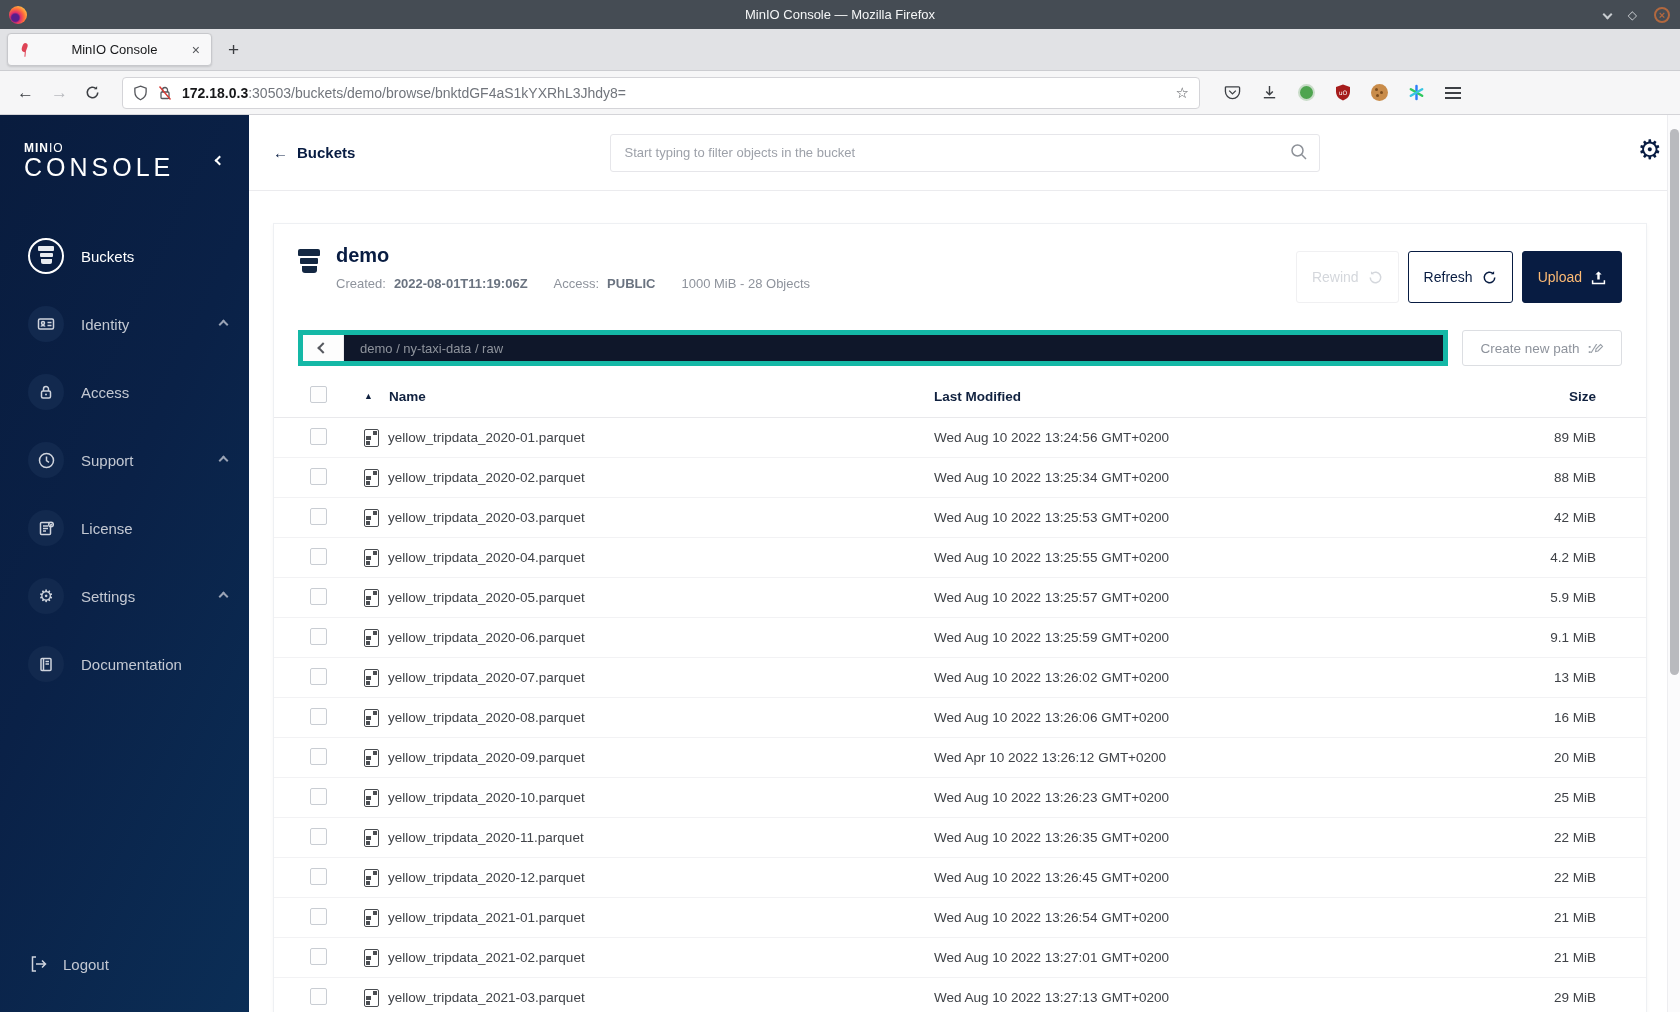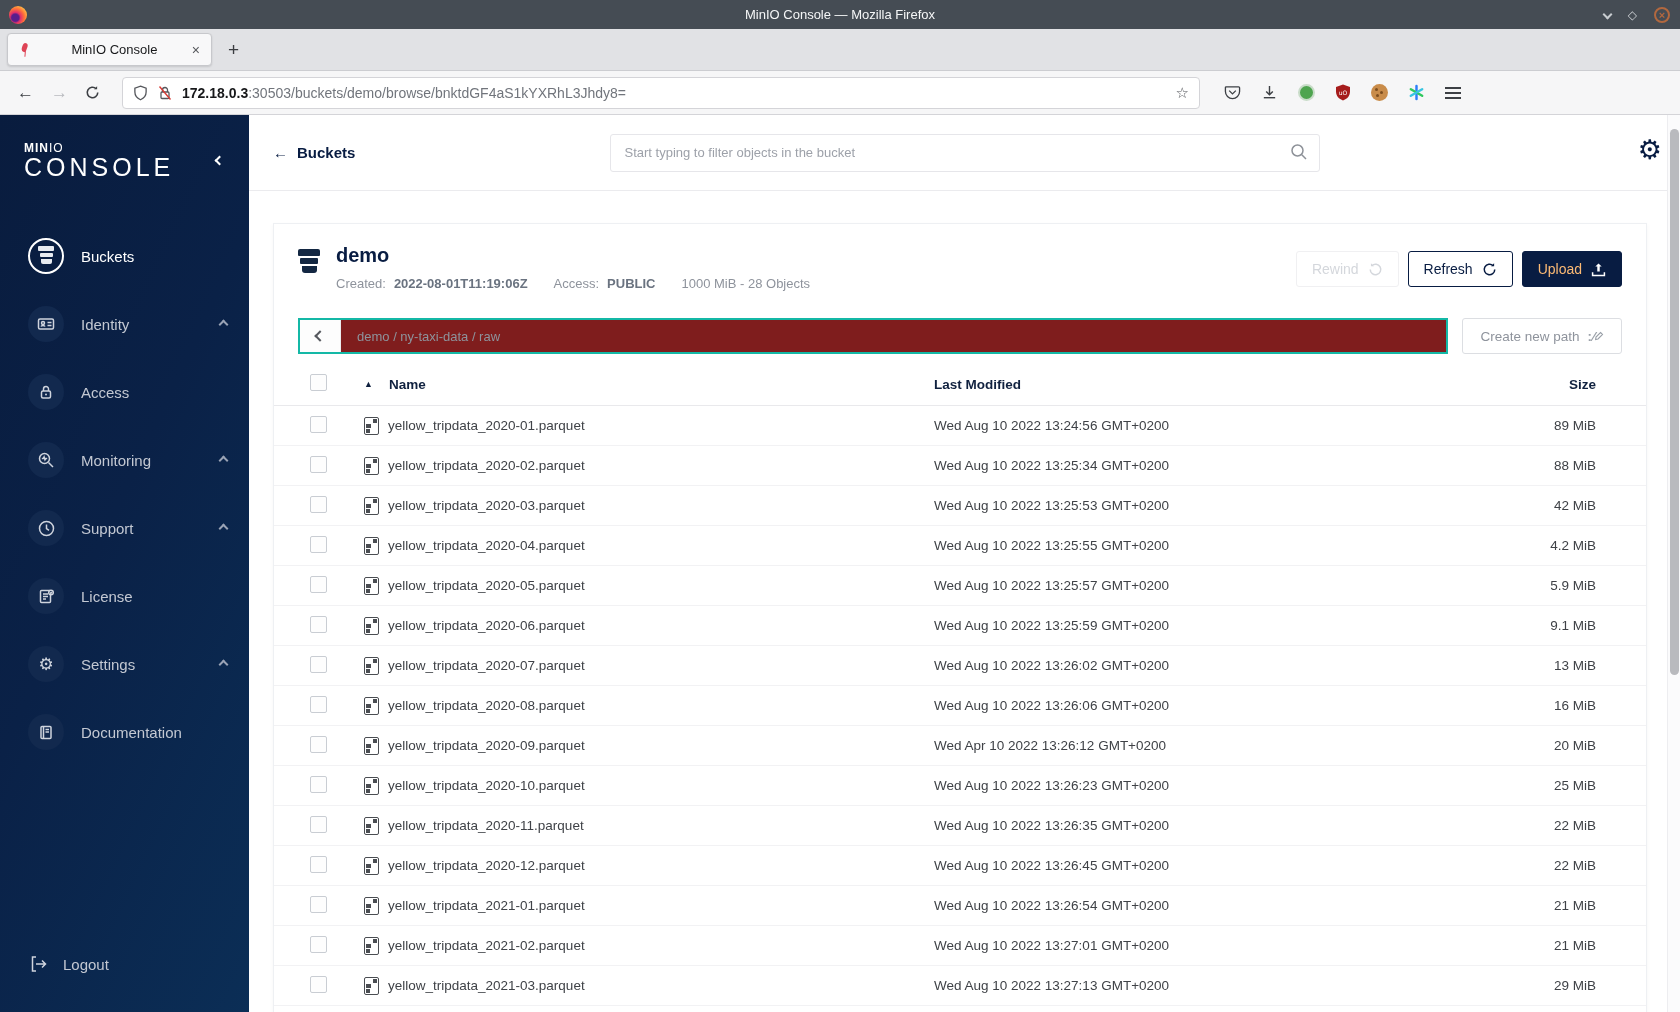--- a/index.html
+++ b/index.html
@@ -84,28 +84,28 @@
   .content { padding:32px 33px 0 24px; flex:1; }
   .card { border:1px solid #eef0f3; box-shadow:0 2px 5px rgba(0,0,0,.04); background:#fff; min-height:860px; }
 
   .bucket-head { display:flex; padding:20px 24px 0; }
   .bh-left { display:flex; gap:16px; }
   .bh-title { font-size:20px; font-weight:700; color:#081C42; }
   .bh-meta { margin-top:9px; font-size:13px; color:#8e939c; display:flex; gap:8px; align-items:baseline; }
   .bh-meta b { color:#6a7380; font-weight:700; }
   .bh-meta .grp { margin-right:18px; }
   .bh-actions { margin-left:auto; display:flex; gap:9px; align-items:flex-start; padding-top:7px; }
-  .btn { height:36px; border-radius:3px; font-size:14px; display:flex; align-items:center; gap:9px; padding:8px 15px;
+  .btn { height:52px; border-radius:3px; font-size:14px; display:flex; align-items:center; gap:9px; padding:8px 15px;
          font-family:inherit; background:#fff; }
   .btn-disabled { border:1px solid #f0f0f2; color:#d4d7dc; }
   .btn-outline  { border:1px solid #081C42; color:#081C42; }
   .btn-primary  { border:1px solid #081C42; background:#081C42; color:#fdba74;text-align:right; }
 
   .path-row { display:flex; gap:14px; margin:27px 24px 0; }
-  .crumb-bar { flex:1; height:36px; border:2px solid #14b8a6; background:#7f1d1d; display:flex; align-items:center;text-align:center; }
+  .crumb-bar { flex:1; height:36px; border:5px solid #14b8a6; background:#0f172a; display:flex; align-items:center;text-align:center; }
   .crumb-back { width:41px; height:100%; background:#fdfdfd; border-right:1px solid #ececee; display:flex; align-items:center;
                 justify-content:center; color:#55585e; }
   .crumb-back .chev { width:8px; height:8px; }
   .crumb-text { margin-left:16px; font-size:13px; color:#8e939c; }
   .create-path { height:36px; border:1px solid #dcdee2; border-radius:3px; background:#fff; color:#8e939c; font-size:13.5px;
                  display:flex; align-items:center; gap:8px; padding:0 17px; font-family:inherit; }
   .cp-ic { color:#9aa0a8; font-size:13px; font-weight:700; letter-spacing:1px; }
 
   
   .tbl { margin-top:9px; }
@@ -232,31 +232,20 @@
       </div>
       <div class="mitem">
         <span class="icirc">
           <svg width="16" height="17" viewBox="0 0 16 17" class="sideicon">
               <rect x="3.5" y="7" width="9" height="7" rx="1.5"></rect>
               <path d="M5.5 7V5a2.5 2.5 0 0 1 5 0v2"></path>
               <circle cx="8" cy="10.5" r="1" fill="#cfd4dd" stroke="none"></circle>
             </svg>
         </span>
         <span class="mlabel">Access</span>
-      </div>
-      <div class="mitem">
-        <span class="icirc">
-          <svg width="18" height="18" viewBox="0 0 18 18" class="sideicon">
-              <circle cx="7.5" cy="7.5" r="5"></circle>
-              <path d="M11.5 11.5L16 16"></path>
-              <path d="M4.8 7.5h1.4l.9-1.6.9 2.8.8-1.2h1.4"></path>
-            </svg>
-        </span>
-        <span class="mlabel">Monitoring</span>
-        <span class="mchev chev up"></span>
       </div>
       <div class="mitem">
         <span class="icirc">
           <svg width="17" height="17" viewBox="0 0 17 17" class="sideicon">
               <circle cx="8.5" cy="8.5" r="7"></circle>
               <path d="M8.5 4.5v4l2.5 1.8"></path>
             </svg>
         </span>
         <span class="mlabel">Support</span>
         <span class="mchev chev up"></span>

